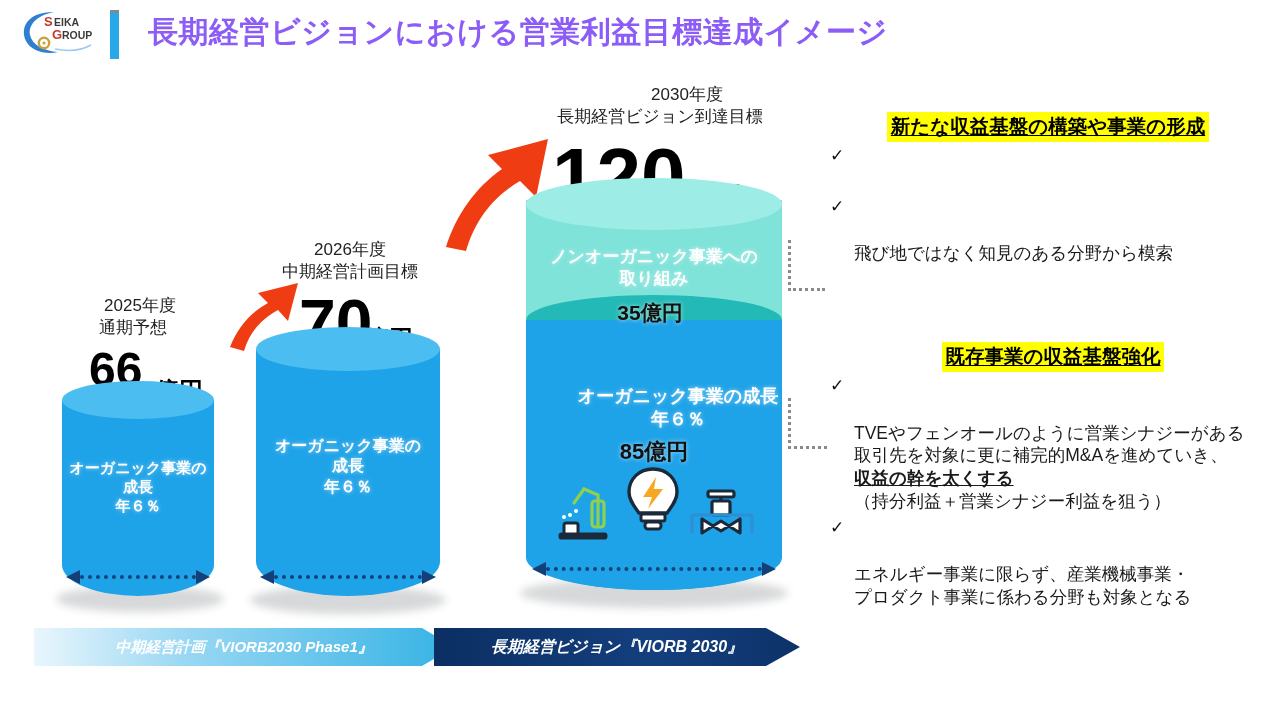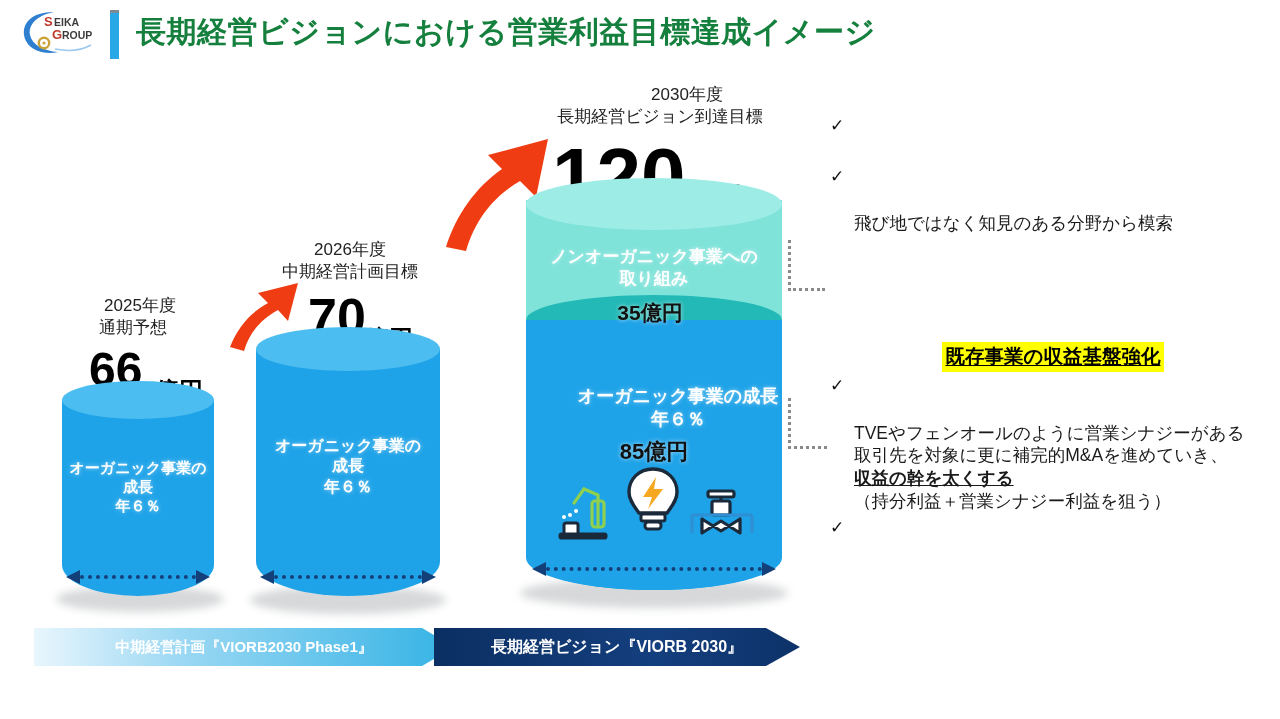--- a/index.html
+++ b/index.html
@@ -14,23 +14,23 @@
 
   
   .header{position:absolute;left:0;top:0;width:1280px;height:66px;}
   .logo{position:absolute;left:14px;top:7px;width:92px;height:52px;}
   .logo svg{display:block;}
   .title-accent{
     position:absolute;left:110px;top:10px;width:9px;height:46px;
     background:#29a8e8;border-top:3px solid #7d8a94;
   }
   .slide-title{
-    position:absolute;left:136px;top:12px;
+    position:absolute;left:148px;top:12px;
     font-size:30px;font-weight:bold;letter-spacing:.5px;
-    color:#15803d;white-space:nowrap;
+    color:#8b5cf6;white-space:nowrap;
   }
   .cyl-shadow{
     position:absolute;border-radius:50%;
     background:rgba(120,125,130,.30);filter:blur(4px);
   }
 
   
   .cy-side{position:absolute;left:0;width:100%;}
   .cy-top{position:absolute;left:0;width:100%;border-radius:50%;}
 
@@ -72,21 +72,21 @@
   }
   .bullets li .ck{position:absolute;left:2px;top:-1px;font-size:17px;color:#111;}
   .bold-ul{font-weight:bold;text-decoration:underline;}
 
   
   .callout{position:absolute;border-style:dotted;border-color:#8a8a8a;}
 
   
   .banner{position:absolute;left:34px;top:628px;width:766px;height:38px;}
   .ban-arrow{position:absolute;top:0;height:38px;display:flex;align-items:center;
-    justify-content:center;color:#fff;font-weight:bold;white-space:nowrap;}
+    justify-content:center;color:#fff;font-weight:bold;white-space:nowrap;font-style:italic;}
   .ban1{left:0;width:420px;font-size:15px;
     background:linear-gradient(90deg,#e9f6fd 0%,#9bd8f3 35%,#35b3e5 100%);
     clip-path:polygon(0 0,calc(100% - 32px) 0,100% 50%,calc(100% - 32px) 100%,0 100%);}
   .ban2{left:400px;width:366px;font-size:16px;
     background:linear-gradient(90deg,#0b2f63 0%,#143f7e 60%,#0d3269 100%);
     clip-path:polygon(0 0,calc(100% - 34px) 0,100% 50%,calc(100% - 34px) 100%,0 100%);}
 
   
   .footer{position:absolute;left:0;top:686px;width:1280px;height:33px;}
 </style>
@@ -138,21 +138,21 @@
 
   <div style="position:absolute;left:228px;top:275px;width:96px;height:80px;">
     <svg width="96" height="80" viewBox="0 0 96 80">
       <path d="M2 72 C10 52,22 38,40 28 L30 18 L70 8 L60 46 L50 35 C34 44,22 56,16 76 Z" fill="#f03c12"></path>
     </svg>
   </div>
 
   <div>
     <div class="cap" style="left:252px;top:240px;width:196px;">2026年度</div>
     <div class="cap" style="left:252px;top:262px;width:196px;">中期経営計画目標</div>
-    <div class="bignum" style="left:308px;top:295px;font-size:52px;">70</div>
+    <div class="bignum" style="left:299px;top:295px;font-size:66px;">70</div>
     <div class="bignum" style="left:365px;top:329px;font-size:24px;">億円</div>
 
     <div class="cyl-shadow" style="left:250px;top:586px;width:196px;height:28px;"></div>
 
     <div class="cy-side" style="left:256px;top:349px;width:184px;height:247px;
          background:#1fa3e8;border-radius:0 0 50% 50%/0 0 14% 14%;"></div>
     <div class="cy-top" style="left:256px;top:327px;width:184px;height:44px;background:#4bbdf0;"></div>
 
     <div class="cy-label" style="left:256px;top:436px;width:184px;font-size:16px;white-space:pre-line;">オーガニック事業の
 成長
@@ -249,20 +249,23 @@
         <div class="ah r"></div>
     </div>
   </div>
 
   <div class="callout" style="left:788px;top:240px;width:34px;height:48px;
        border-width:0 0 3px 3px;"></div>
   <div class="callout" style="left:788px;top:398px;width:36px;height:48px;
        border-width:0 0 3px 3px;"></div>
 
   <div class="panel" style="left:828px;top:112px;width:440px;">
+    <div style="text-align:center;">
+      <span class="panel-title">新たな収益基盤の構築や事業の形成</span>
+    </div>
     <ul class="bullets">
       <li>
         <span class="ck">✓</span>
       </li>
       <li>
         <span class="ck">✓</span>
         <span>飛び地ではなく知見のある分野から模索</span>
       </li>
     </ul>
   </div>
@@ -274,20 +277,22 @@
     <ul class="bullets">
       <li>
         <span class="ck">✓</span>
         <span>TVEやフェンオールのように営業シナジーがある
 取引先を対象に更に補完的M&amp;Aを進めていき、
 </span><span class="bold-ul">収益の幹を太くする</span><span>
 （持分利益＋営業シナジー利益を狙う）</span>
       </li>
       <li>
         <span class="ck">✓</span>
+        <span>エネルギー事業に限らず、産業機械事業・
+プロダクト事業に係わる分野も対象となる</span>
       </li>
     </ul>
   </div>
 
   <div class="banner">
     <div class="ban-arrow ban1">
       <span>中期経営計画『VIORB2030 Phase1』</span>
     </div>
     <div class="ban-arrow ban2">
       <span>長期経営ビジョン『VIORB 2030』</span>

